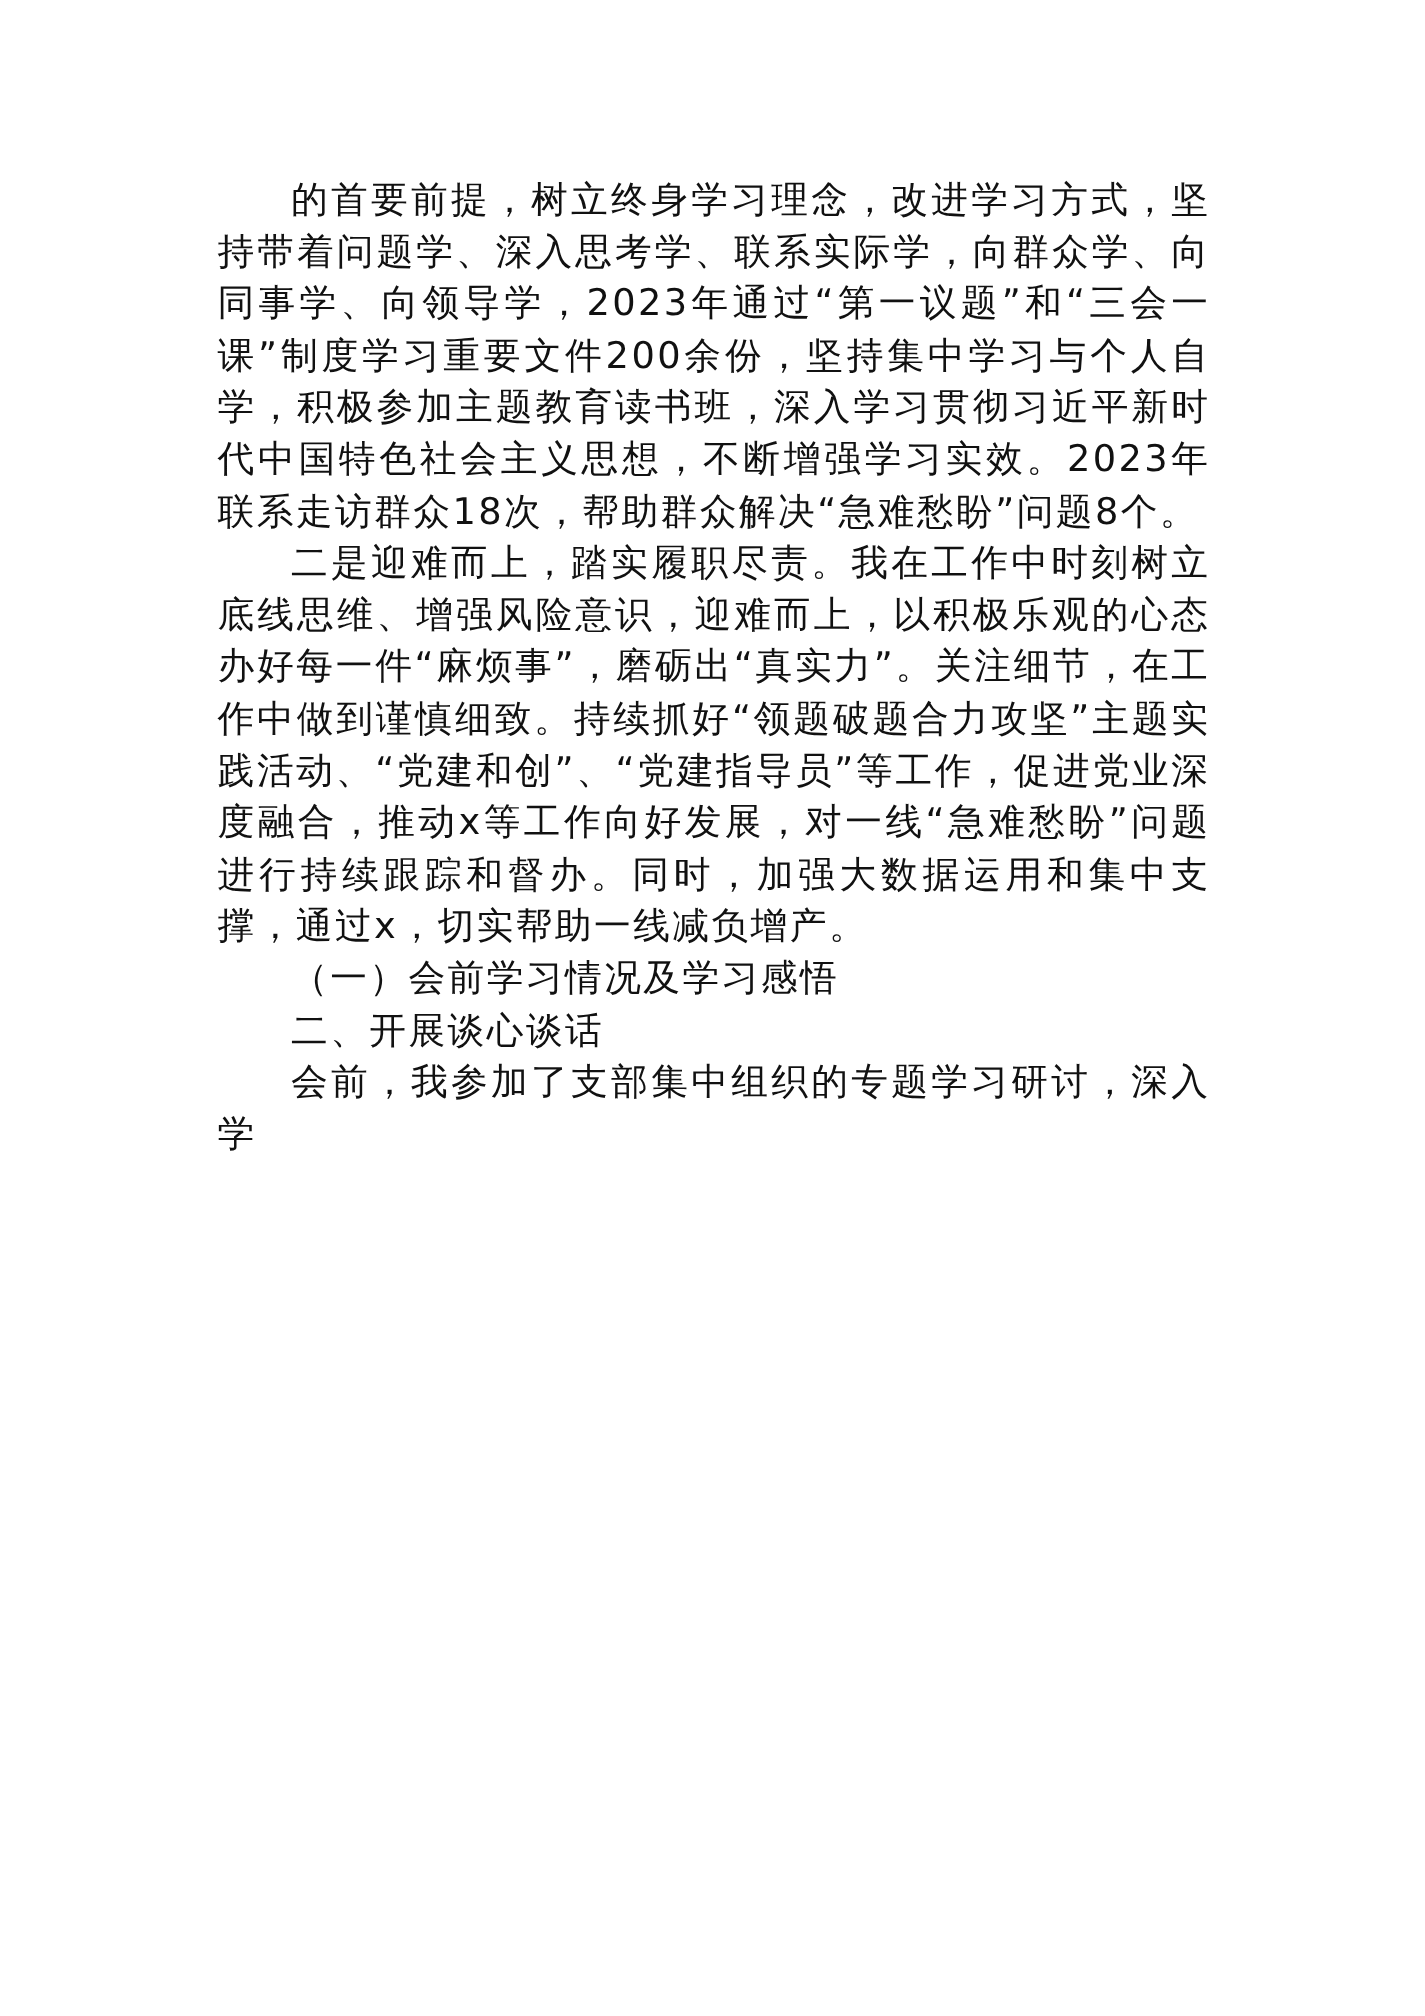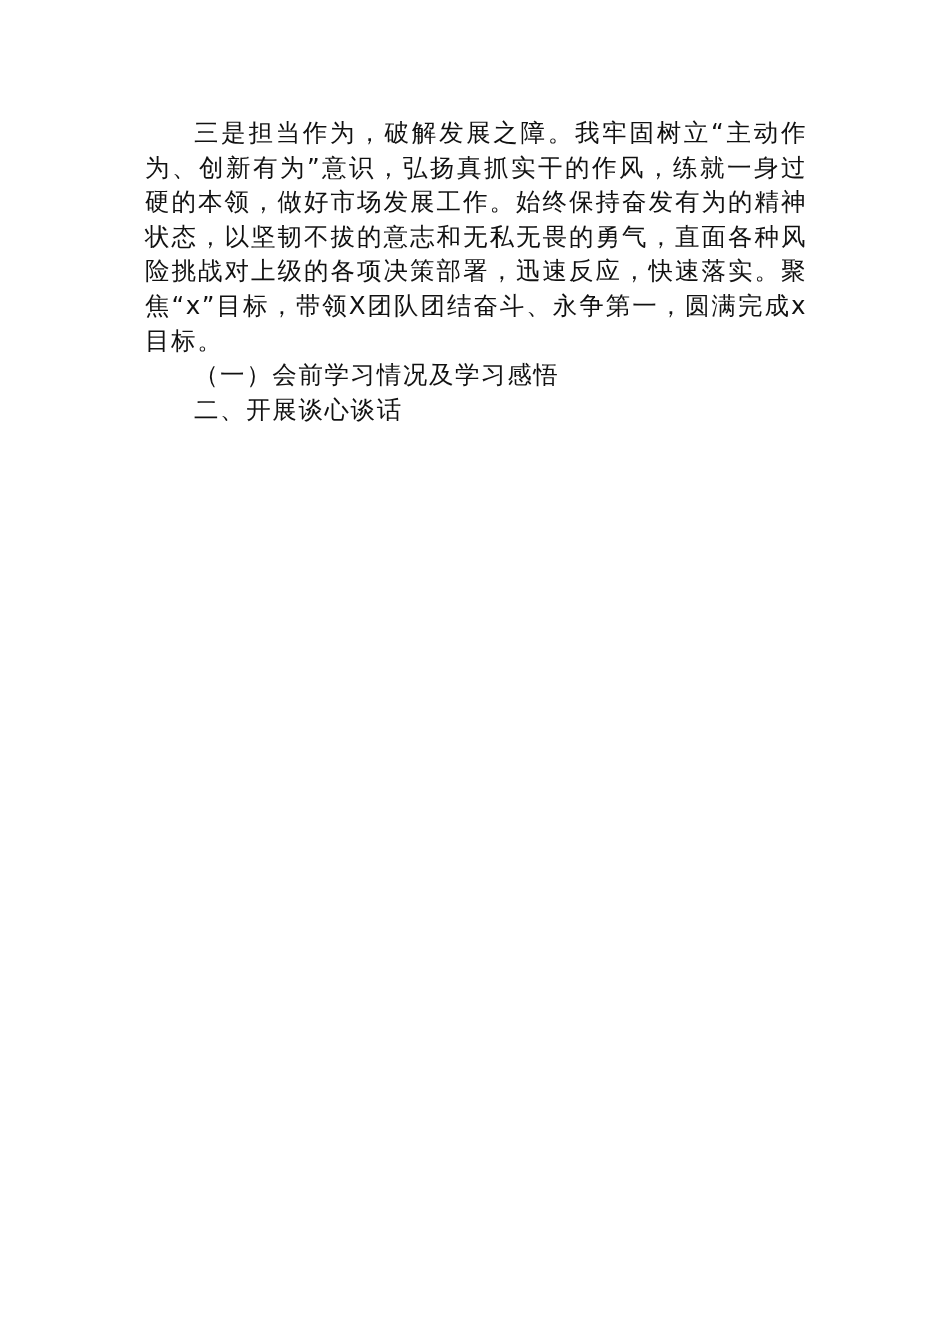--- a/index.html
+++ b/index.html
@@ -33,16 +33,18 @@
     }
     .heading {
       margin: 0;
       text-indent: 49px;
     }
   </style>
 </head>
 <body>
 
 <div class="page">
-  <p class="para">三是担当作为，破解发展之障。我牢固树立“主动作为、创新有为”意识，弘扬真抓实干的作风，练就一身过硬的本领，做好市场发展工作。始终保持奋发有为的精神状态，以坚韧不拔的意志和无私无畏的勇气，直面各种风险挑战对上级的各项决策部署，迅速反应，快速落实。聚焦“x”目标，带领X团队团结奋斗、永争第一，圆满完成x目标。</p>
+  <p class="para">的首要前提，树立终身学习理念，改进学习方式，坚持带着问题学、深入思考学、联系实际学，向群众学、向同事学、向领导学，2023年通过“第一议题”和“三会一课”制度学习重要文件200余份，坚持集中学习与个人自学，积极参加主题教育读书班，深入学习贯彻习近平新时代中国特色社会主义思想，不断增强学习实效。2023年联系走访群众18次，帮助群众解决“急难愁盼”问题8个。</p>
+  <p class="para">二是迎难而上，踏实履职尽责。我在工作中时刻树立底线思维、增强风险意识，迎难而上，以积极乐观的心态办好每一件“麻烦事”，磨砺出“真实力”。关注细节，在工作中做到谨慎细致。持续抓好“领题破题合力攻坚”主题实践活动、“党建和创”、“党建指导员”等工作，促进党业深度融合，推动x等工作向好发展，对一线“急难愁盼”问题进行持续跟踪和督办。同时，加强大数据运用和集中支撑，通过x，切实帮助一线减负增产。</p>
   <p class="heading">（一）会前学习情况及学习感悟</p>
   <p class="heading">二、开展谈心谈话</p>
+  <p class="para">会前，我参加了支部集中组织的专题学习研讨，深入学</p>
 </div>
 
 </body></html>

